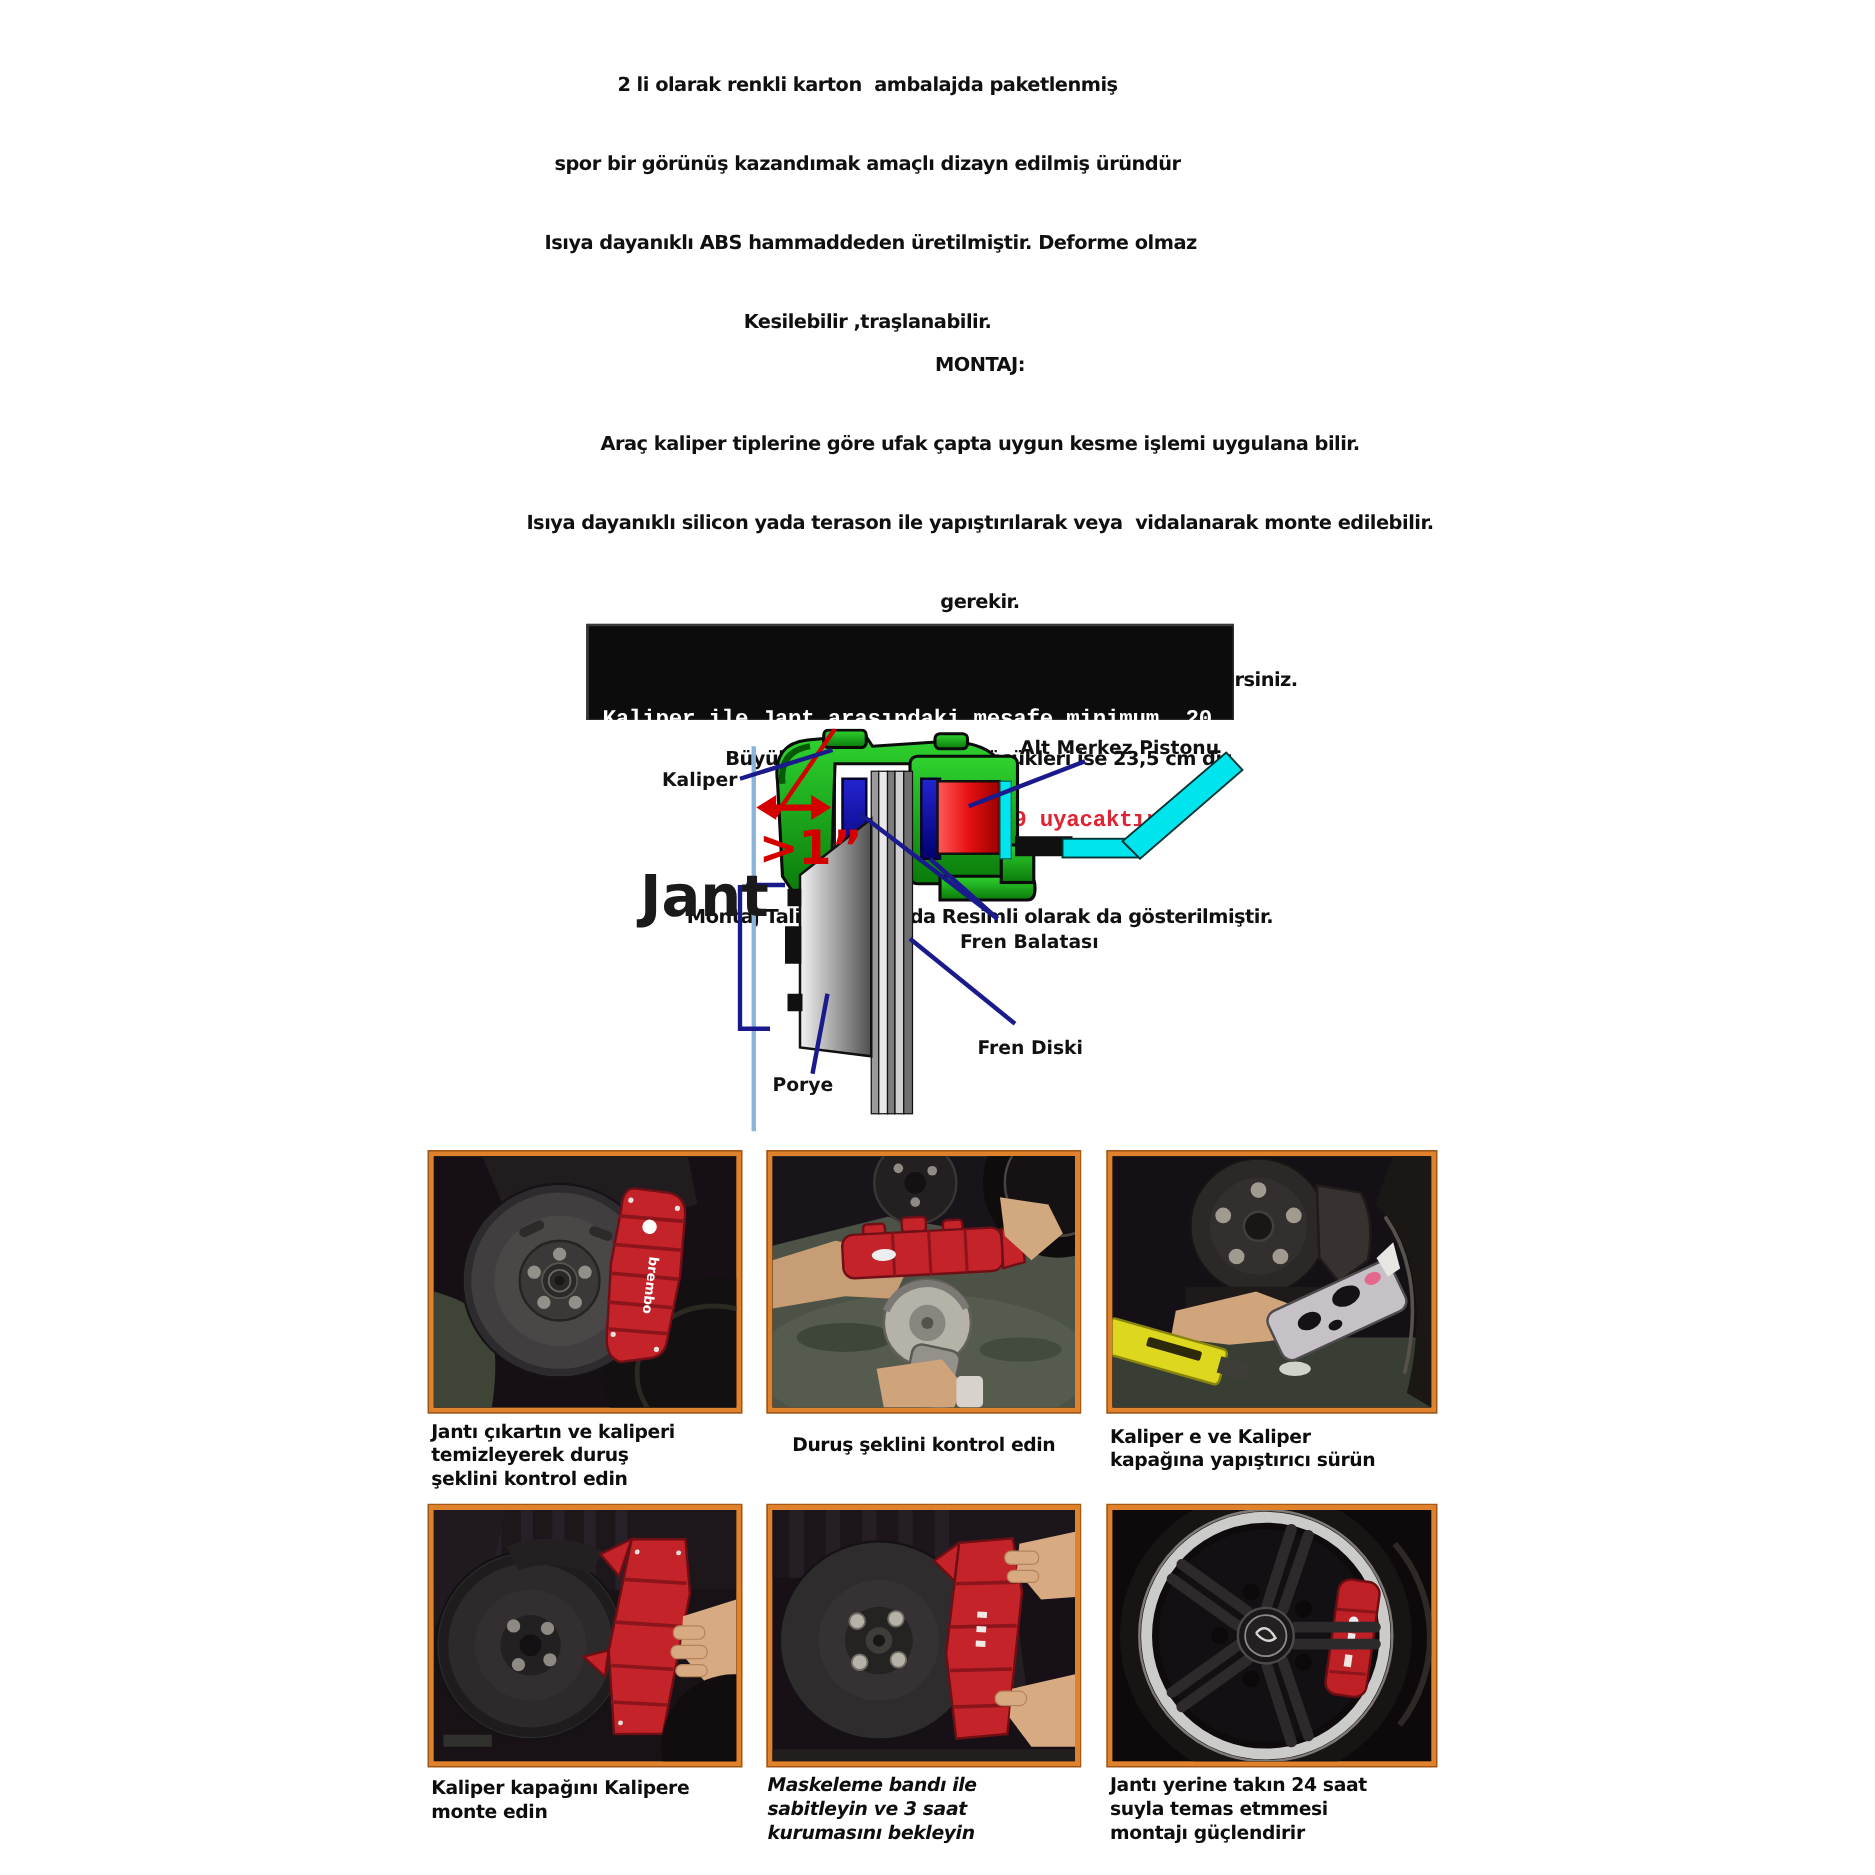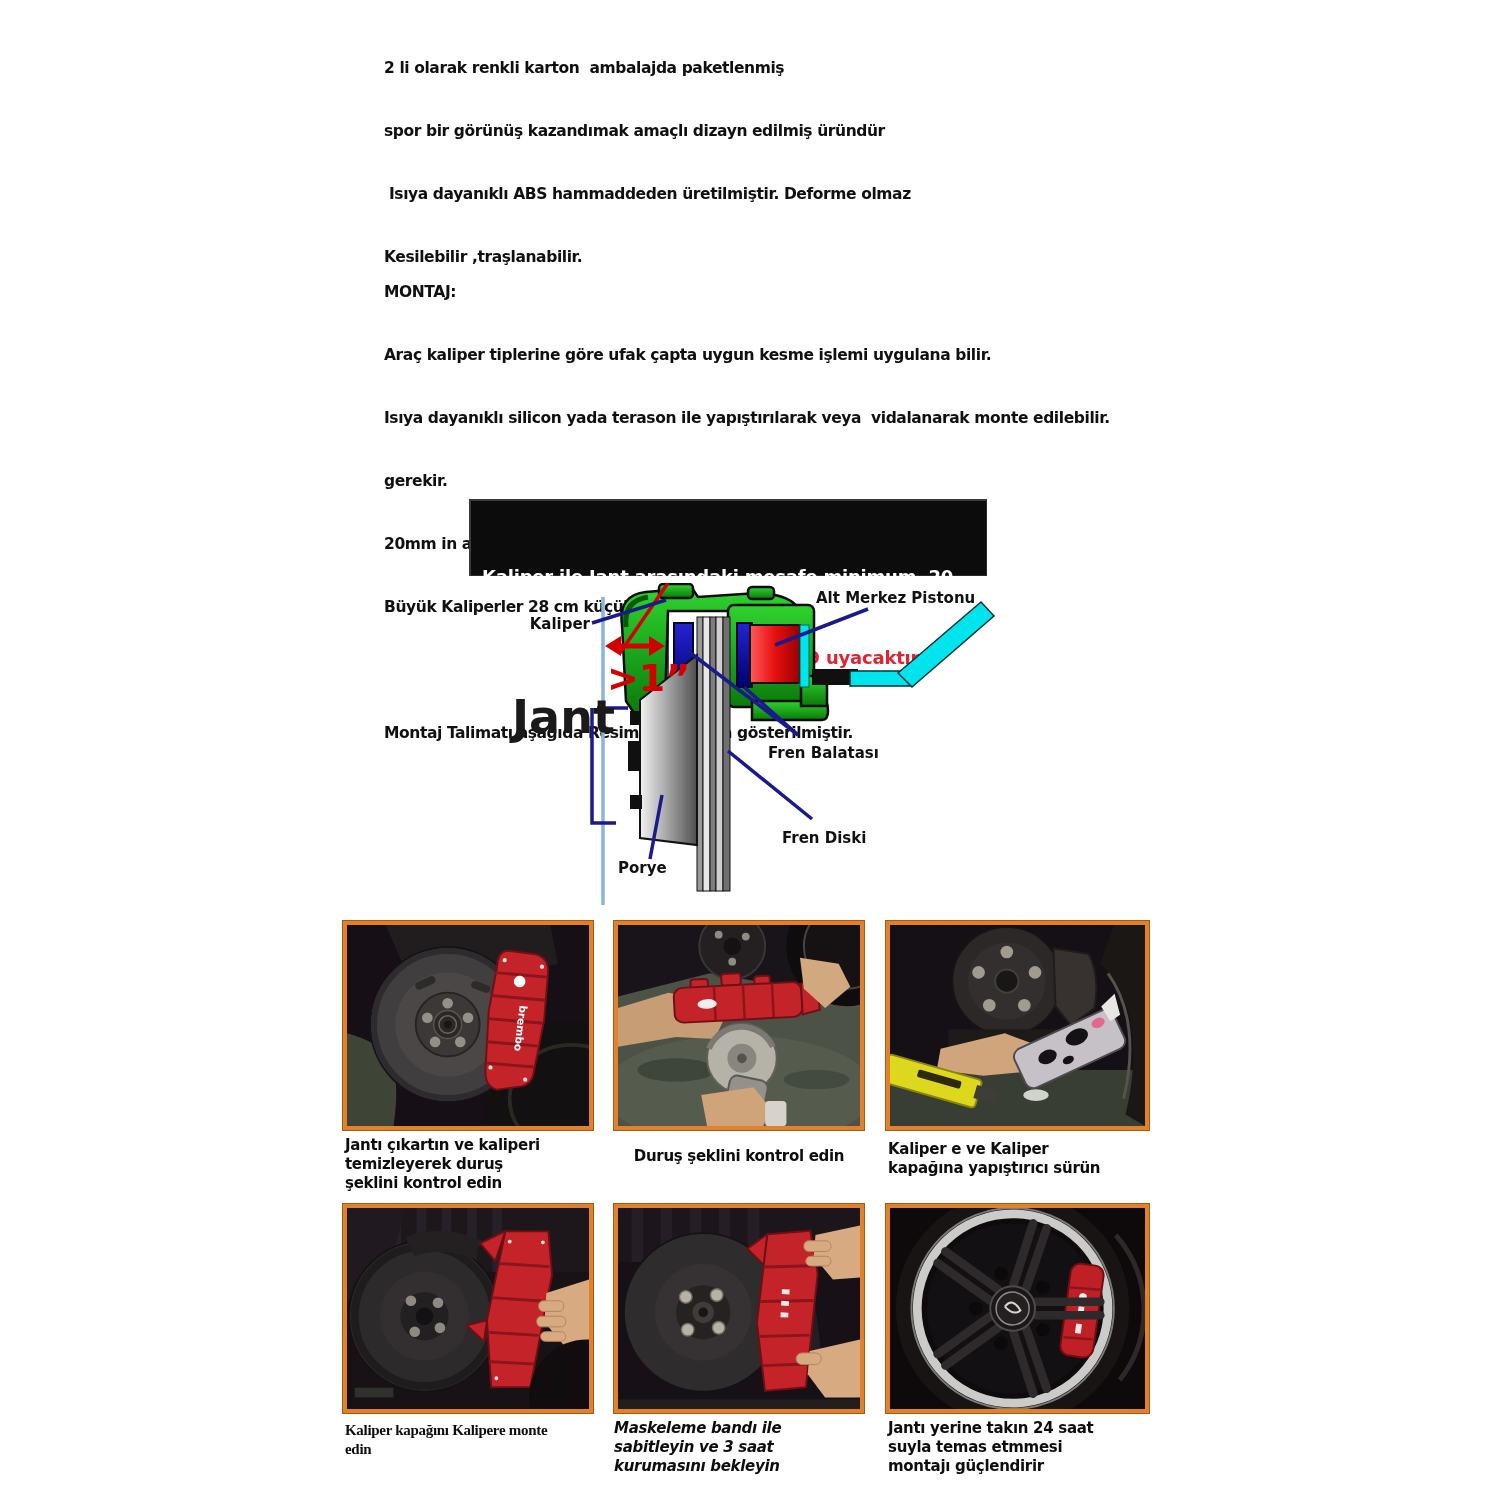--- a/index.html
+++ b/index.html
@@ -9,21 +9,21 @@
     --diagram-navy:#1a1a8c;
     --diagram-red:#d40000;
     --diagram-cyan:#00e4ee;
     --pad-blue:#1616b6;
     --light-blue:#8ab4dc;
   }
   html,body{margin:0;padding:0;}
   body{background:#ffffff;font-family:"DejaVu Sans",sans-serif;}
   .page{position:relative;width:1500px;height:1500px;background:#fff;overflow:hidden;}
   .abs{position:absolute;}
-  .txt{font-weight:bold;color:#101010;font-size:15.5px;line-height:21px;letter-spacing:-0.4px;white-space:pre-wrap;}
+  .txt{font-weight:bold;color:#101010;font-size:15.5px;line-height:21px;letter-spacing:-0.4px;white-space:pre-wrap;text-align:center;}
   .txt .gap{height:21px;}
   .banner{background:#0c0c0c;color:#ffffff;font-weight:bold;font-size:18px;line-height:27px;
           letter-spacing:-0.2px;padding:10px 8px 0 13px;box-sizing:border-box;white-space:pre-wrap;
           box-shadow:2px 2px 0 #3a3a3a inset, -1px -1px 0 #2a2a2a inset;}
   .banner .red{color:var(--banner-red);}
   .photo{box-sizing:border-box;border:4px solid var(--accent-orange);background:#151015;
          box-shadow:0 0 0 1px #a85a14;}
   .photo svg{display:block;width:100%;height:100%;}
   .caption{font-weight:bold;font-size:15px;line-height:19px;letter-spacing:-0.3px;color:#0d0d0d;}
   .center{text-align:center;}
@@ -46,21 +46,21 @@
     <div>MONTAJ:</div>
     <div>Araç kaliper tiplerine göre ufak çapta uygun kesme işlemi uygulana bilir.</div>
     <div>Isıya dayanıklı silicon yada terason ile yapıştırılarak veya  vidalanarak monte edilebilir.</div>
     <div>gerekir.</div>
     <div>20mm in altındaki mesafelerde , Flanş takarak çözebilirsiniz.</div>
     <div>Büyük Kaliperler 28 cm küçükleri ise 23,5 cm dir.</div>
     <div class="gap"></div>
     <div>Montaj Talimatı aşağıda Resimli olarak da gösterilmiştir.</div>
   </div>
 
-  <div class="abs banner" style="left:469px;top:499px;width:518px;height:77px;">
+  <div class="abs banner" style="left:469px;top:499px;width:518px;height:77px;font-family:Liberation Mono, monospace;">
     <div>Kaliper ile Jant arasındaki mesafe minimum  20</div>
     <div><span>mm olmalıdır  </span><span class="red">Kaliper Kapağı %99 uyacaktır</span></div>
   </div>
 
   <svg class="abs" style="left:460px;top:583px;" width="540" height="327" viewBox="0 0 540 327">
     <defs>
       <linearGradient id="pistonGrad" x1="0" y1="0" x2="1" y2="0">
         <stop offset="0" stop-color="#ff5a5a"></stop>
           <stop offset="0.5" stop-color="#e61010"></stop>
           <stop offset="1" stop-color="#990000"></stop>
@@ -422,17 +422,17 @@
           <circle cx="157" cy="82" r="7"></circle>
       </g>
       <g>
         <circle cx="126" cy="104" r="23" fill="#1b1719" stroke="#4e4a4c" stroke-width="2"></circle>
         <circle cx="126" cy="104" r="17" fill="#242022" stroke="#8e8a86" stroke-width="1.5"></circle>
         <path d="M118,102 Q126,92 134,106 Q127,112 118,102" fill="none" stroke="#d8d4d0" stroke-width="2"></path>
       </g>
     </svg>
   </div>
 
-  <div class="abs caption" style="left:345px;top:1421px;width:230px;font-family:Liberation Serif, serif;">Kaliper kapağını Kalipere monte edin</div>
+  <div class="abs caption" style="left:345px;top:1421px;width:230px;">Kaliper kapağını Kalipere monte edin</div>
   <div class="abs caption" style="left:614px;top:1419px;width:245px;font-style:italic;">Maskeleme bandı ile sabitleyin ve 3 saat kurumasını bekleyin</div>
   <div class="abs caption" style="left:888px;top:1419px;width:235px;">Jantı yerine takın 24 saat suyla temas etmmesi montajı güçlendirir</div>
 
 </div>
 
 </body></html>

